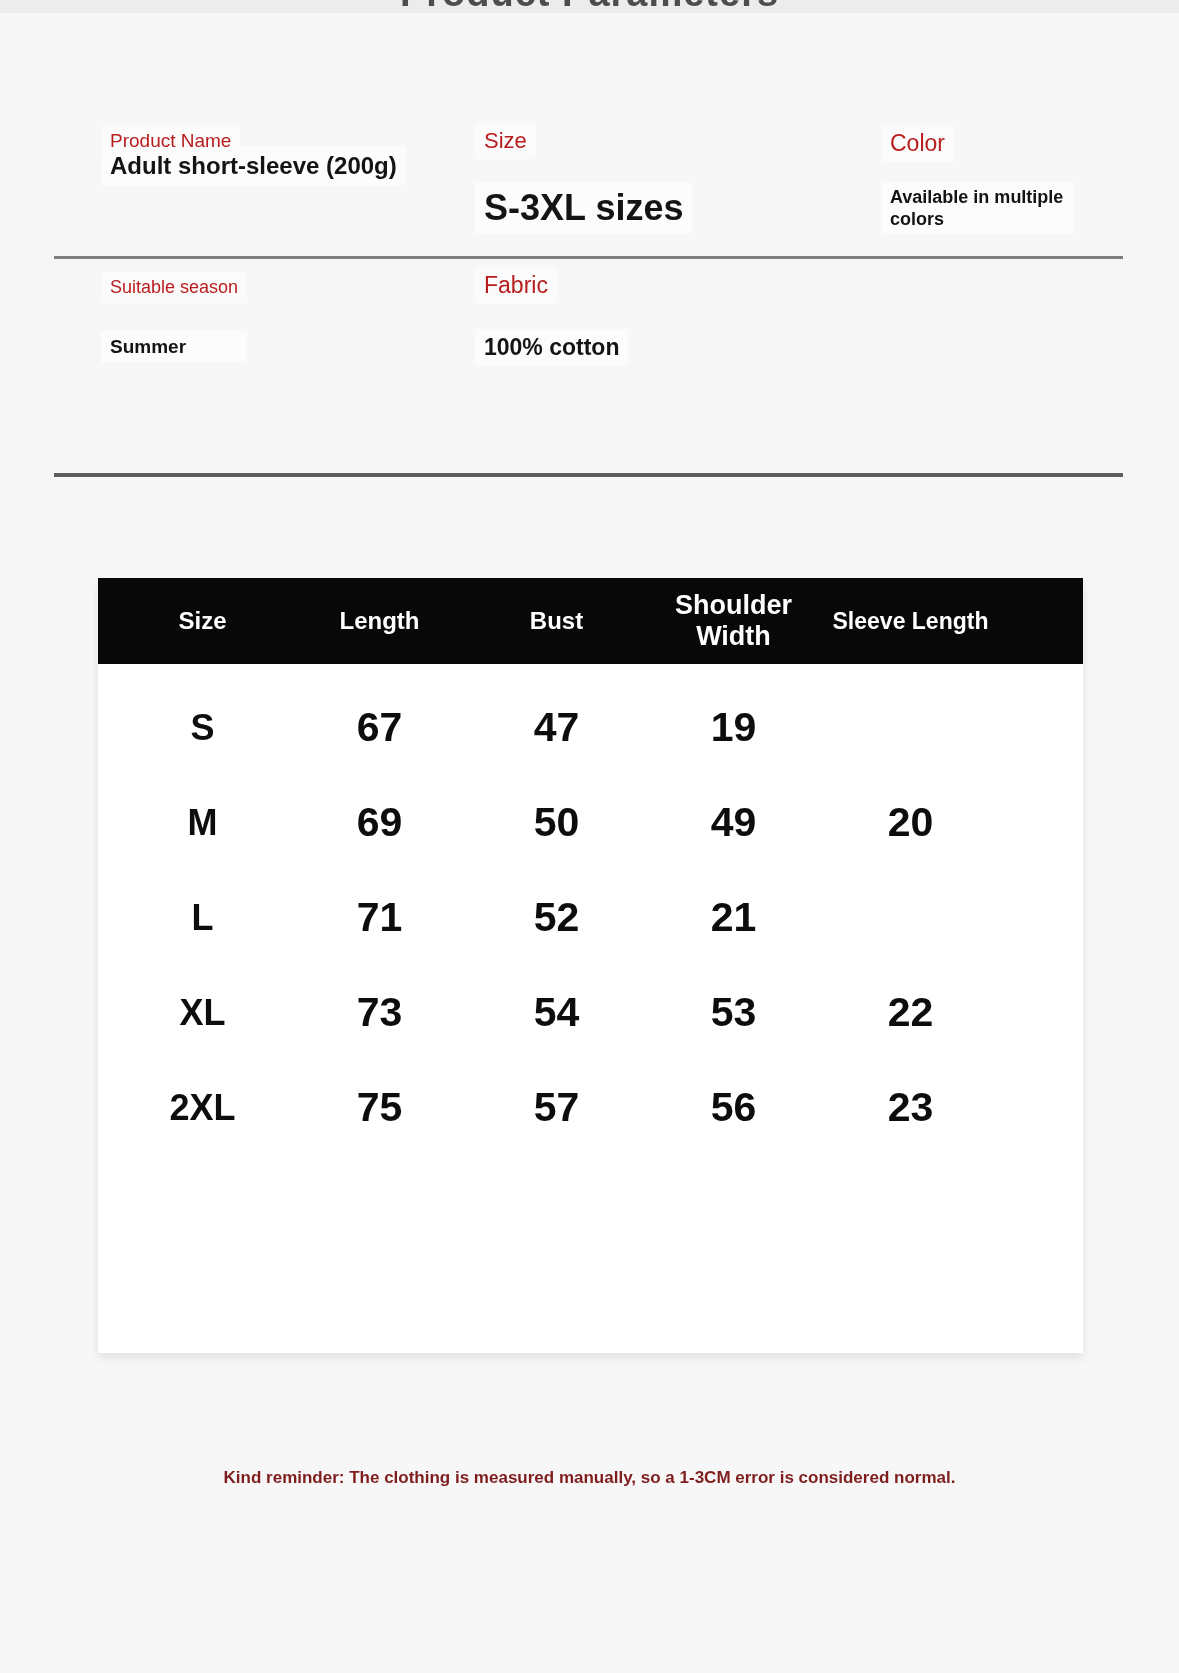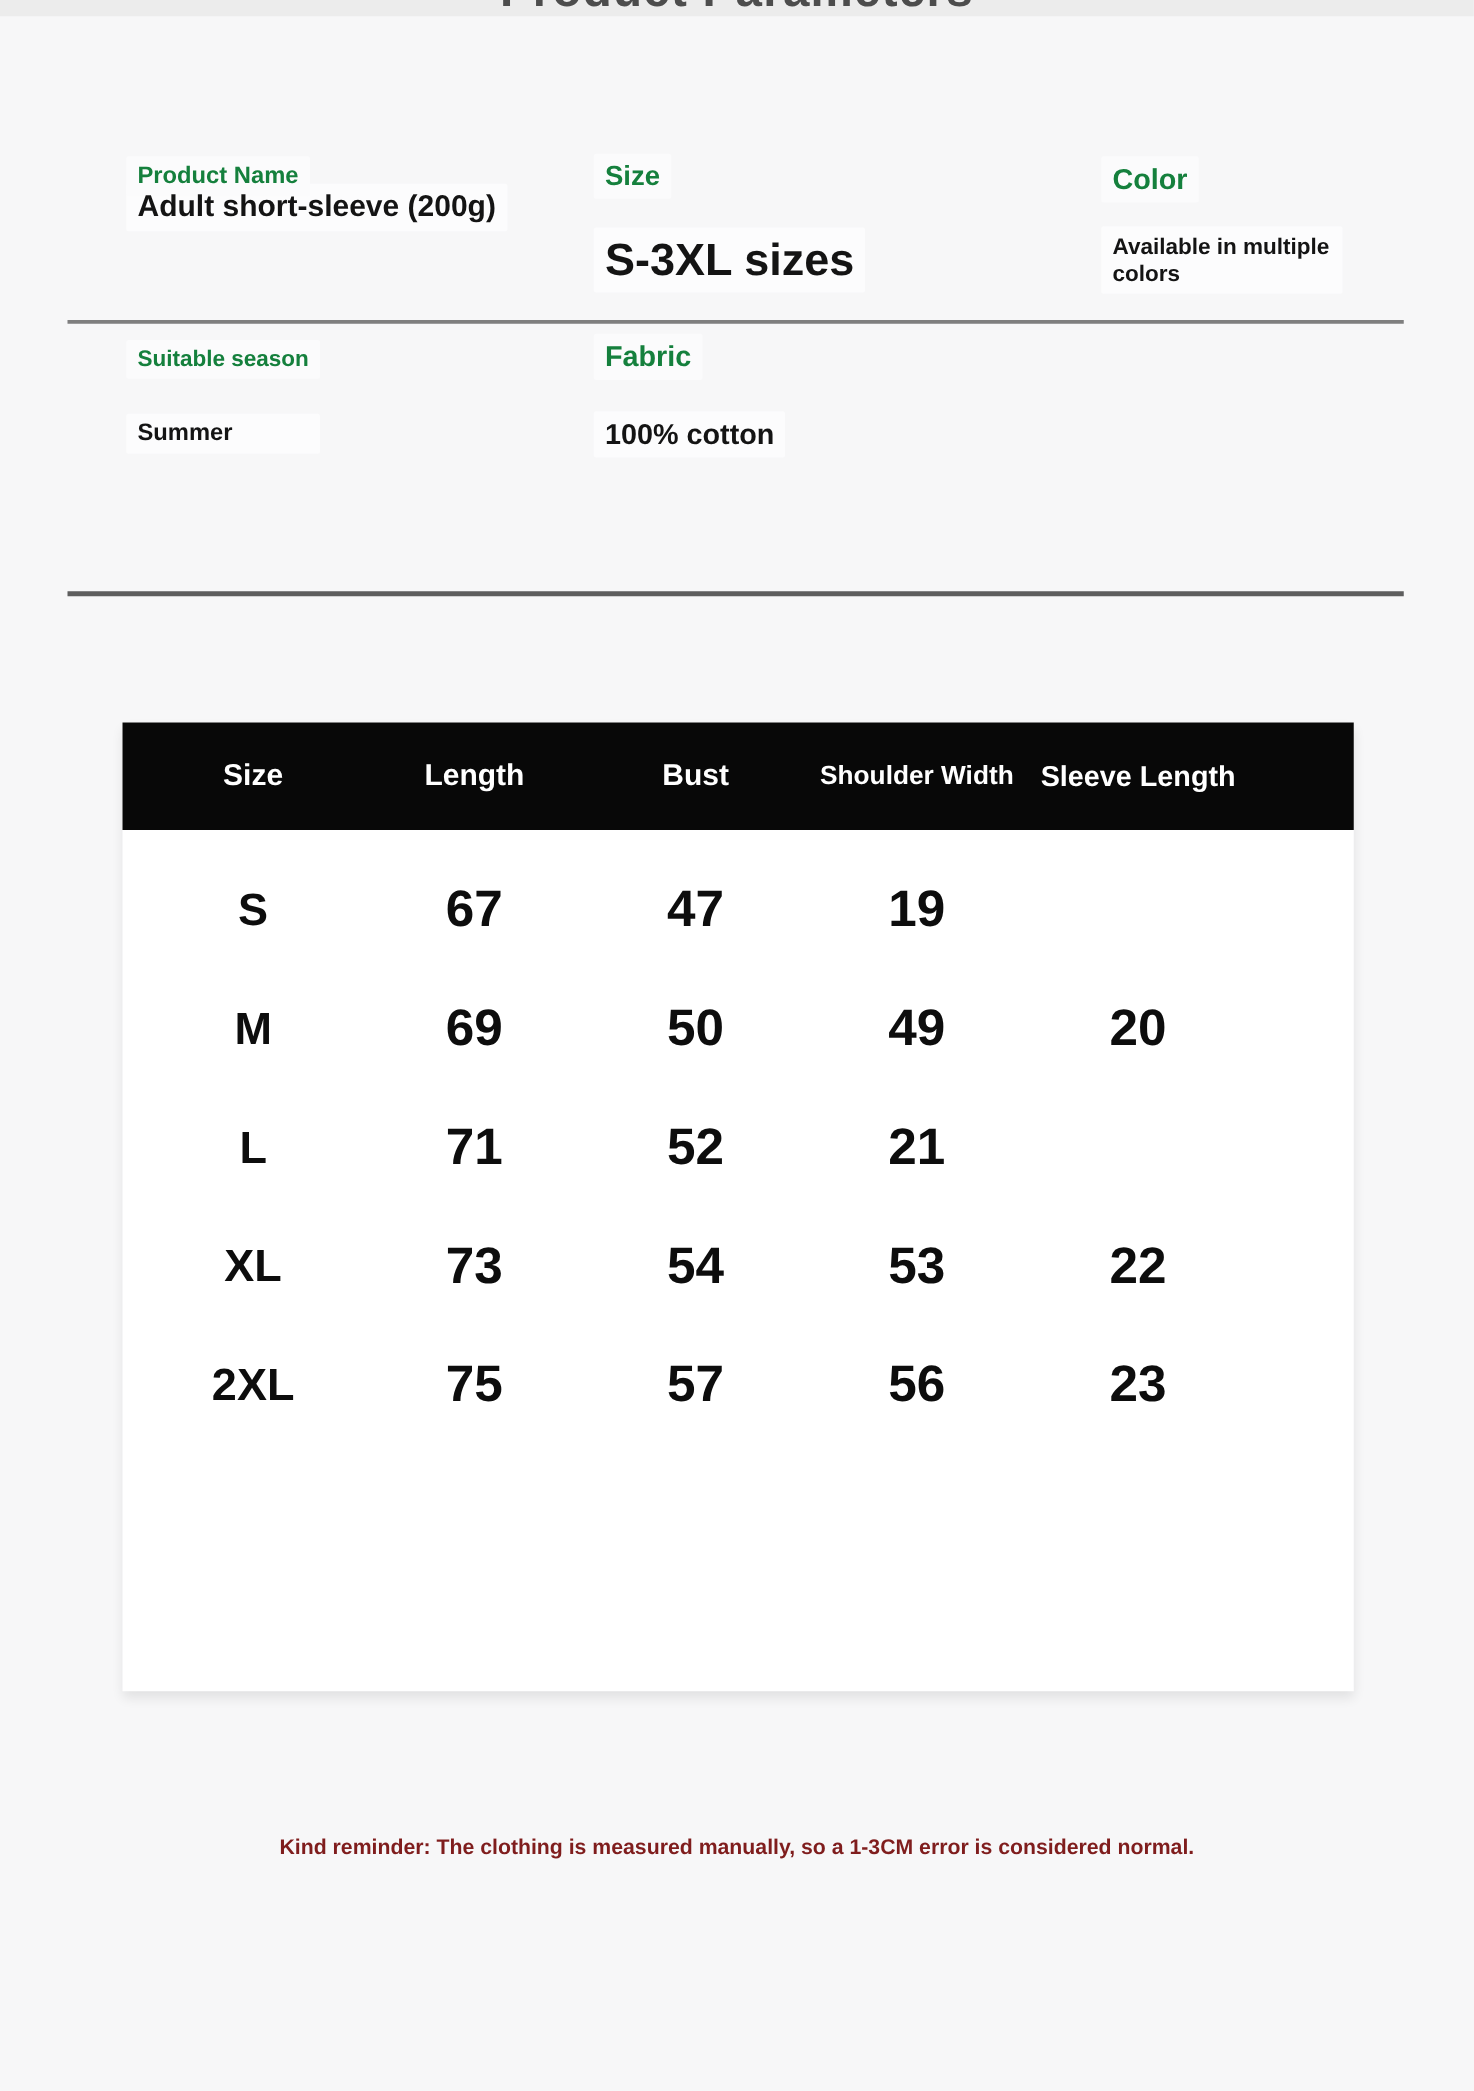--- a/index.html
+++ b/index.html
@@ -13,21 +13,21 @@
   .top-strip{position:absolute;top:0;left:0;width:100%;height:13px;background:#ececec;}
   .title-clip{position:absolute;top:0;left:0;width:100%;height:12px;overflow:hidden;}
   .page-title{
     position:absolute;top:-26px;left:0;width:100%;
     text-align:center;font-size:38px;line-height:38px;font-weight:700;
     color:#4d4d4d;letter-spacing:1px;
   }
   
   .field{position:absolute;}
   .flabel{
-    display:inline-block;color:#15803d;font-weight:700;
+    display:inline-block;color:#b91c1c;font-weight:400;
     background:#fbfbfc;padding:5px 9px;margin:-5px -9px;border-radius:2px;
   }
   .fvalue{
     display:inline-block;color:#141414;font-weight:700;
     background:#fcfcfd;padding:5px 9px;margin:-5px -9px;border-radius:2px;
   }
   #f-product-name{left:110px;top:130px;}
   #f-product-name .flabel{font-size:19px;}
   #f-product-name .fvalue{font-size:24px;}
   #f-size{left:484px;top:128px;}
@@ -51,21 +51,21 @@
     position:absolute;left:98px;top:578px;width:985px;height:775px;
     background:#ffffff;box-shadow:0 5px 9px rgba(0,0,0,0.09);
   }
   .size-card-header{
     height:86px;background:#080808;
     display:grid;grid-template-columns:repeat(5,1fr);
     align-items:center;text-align:center;
     padding:0 84px 0 16px;
     color:#ffffff;font-weight:700;font-size:24px;
   }
-  .size-card-header .hcell:nth-child(4){font-size:21px;}
+  .size-card-header .hcell:nth-child(4){font-size:27px;}
   .size-card-header .hcell:nth-child(5){font-size:23px;}
   .size-card-body{padding:16px 84px 0 16px;}
   .size-row{
     height:95px;display:grid;grid-template-columns:repeat(5,1fr);
     align-items:center;text-align:center;
     font-weight:700;font-size:41px;color:#0d0d0d;
   }
   .size-row .cell:first-child{font-size:36px;}
   
   .reminder{

